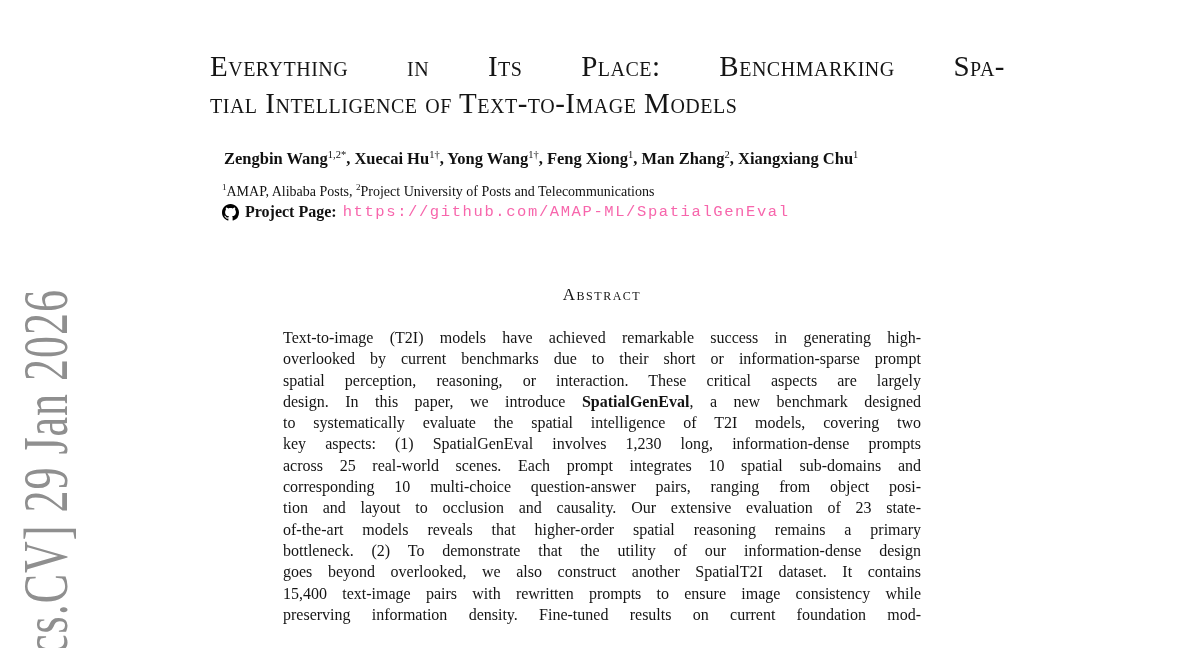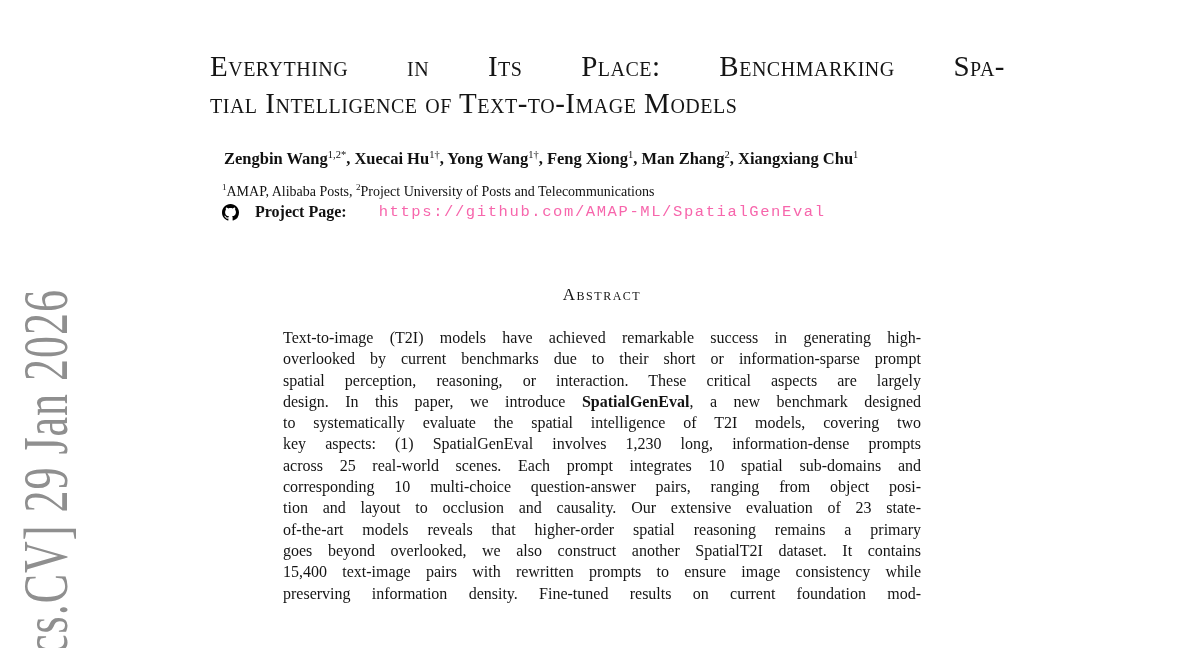--- a/index.html
+++ b/index.html
@@ -37,30 +37,29 @@
     font-size:16.5px;font-weight:bold;color:#111;
   }
   .authors sup{font-weight:400;font-size:10.5px;line-height:0;}
   .affil{
     position:absolute;left:222px;top:184px;width:830px;
     font-size:14px;color:#111;
   }
   .affil sup{font-size:9px;line-height:0;}
   .project{
     position:absolute;left:222px;top:203px;width:900px;
-    font-size:16px;display:flex;align-items:center;gap:16px;
+    font-size:16px;display:flex;align-items:center;gap:6px;
   }
   .gh{width:17px;height:17px;flex:0 0 auto;}
   .plabel{font-weight:bold;color:#111;}
   .plink{
     font-family:"Liberation Mono","DejaVu Sans Mono",monospace;
     font-size:15.5px;letter-spacing:1.6px;
     color:var(--link,#f766ac);text-decoration:none;
     white-space:nowrap;
-    margin-left:16px;
   }
 
   
   .abs-head{
     position:absolute;left:283px;top:285px;width:638px;
     text-align:center;font-variant:small-caps;
     font-size:17px;letter-spacing:1.5px;color:#151515;
   }
   .abs-body{
     position:absolute;left:283px;top:327px;width:638px;
@@ -104,18 +103,19 @@
       <div class="abs-line"><span>Text-to-image (T2I) models have achieved remarkable success in generating high-</span></div>
       <div class="abs-line"><span>overlooked by current benchmarks due to their short or information-sparse prompt</span></div>
       <div class="abs-line"><span>spatial perception, reasoning, or interaction. These critical aspects are largely</span></div>
       <div class="abs-line"><span>design. In this paper, we introduce </span><span class="seg-b">SpatialGenEval</span><span>, a new benchmark designed</span></div>
       <div class="abs-line"><span>to systematically evaluate the spatial intelligence of T2I models, covering two</span></div>
       <div class="abs-line"><span>key aspects: (1) SpatialGenEval involves 1,230 long, information-dense prompts</span></div>
       <div class="abs-line"><span>across 25 real-world scenes. Each prompt integrates 10 spatial sub-domains and</span></div>
       <div class="abs-line"><span>corresponding 10 multi-choice question-answer pairs, ranging from object posi-</span></div>
       <div class="abs-line"><span>tion and layout to occlusion and causality. Our extensive evaluation of 23 state-</span></div>
       <div class="abs-line"><span>of-the-art models reveals that higher-order spatial reasoning remains a primary</span></div>
+      <div class="abs-line"><span>bottleneck. (2) To demonstrate that the utility of our information-dense design</span></div>
       <div class="abs-line"><span>goes beyond overlooked, we also construct another SpatialT2I dataset. It contains</span></div>
       <div class="abs-line"><span>15,400 text-image pairs with rewritten prompts to ensure image consistency while</span></div>
       <div class="abs-line"><span>preserving information density. Fine-tuned results on current foundation mod-</span></div>
     </div>
 
 </div>
 
 </body></html>

